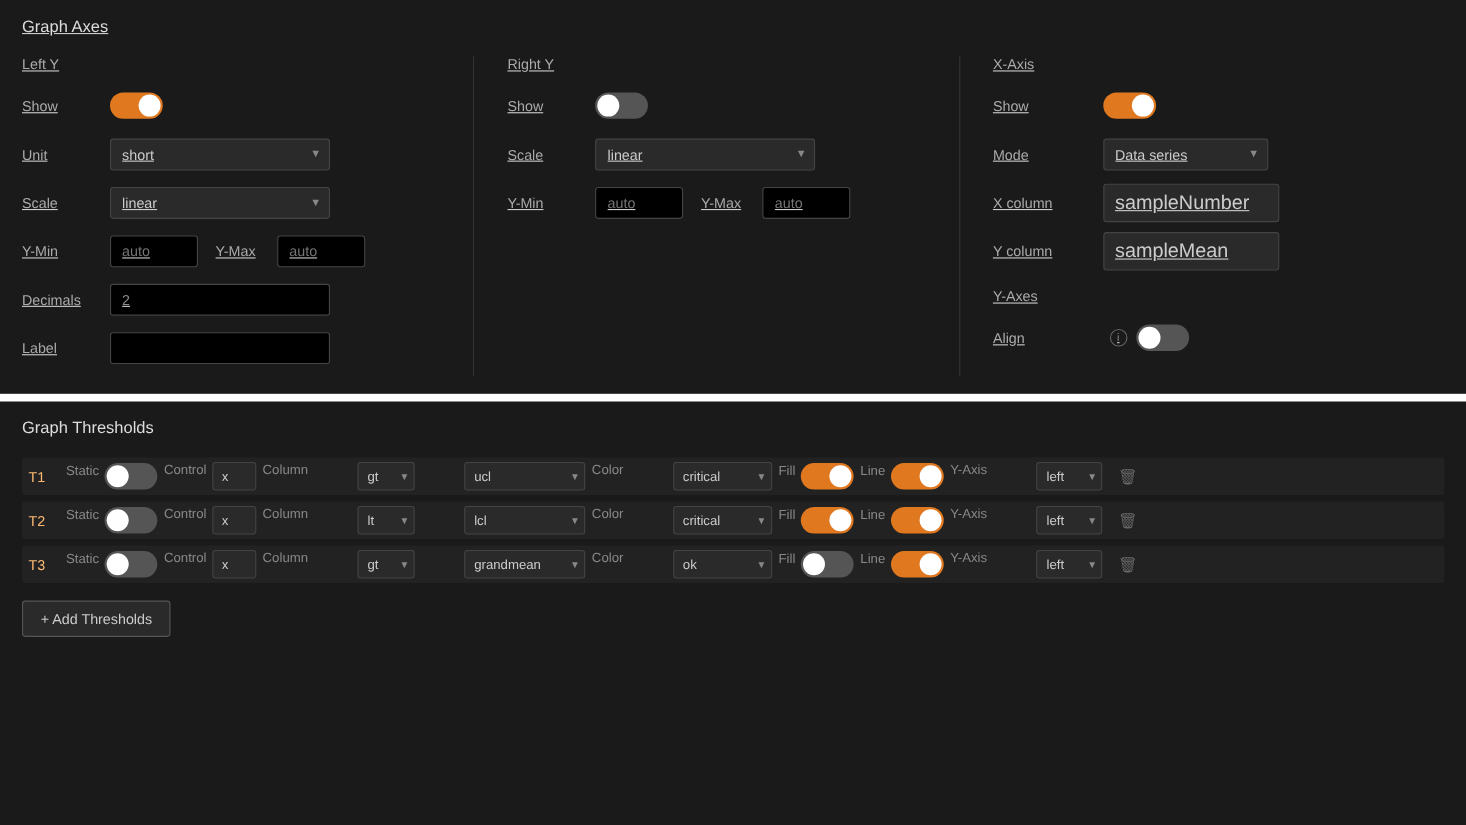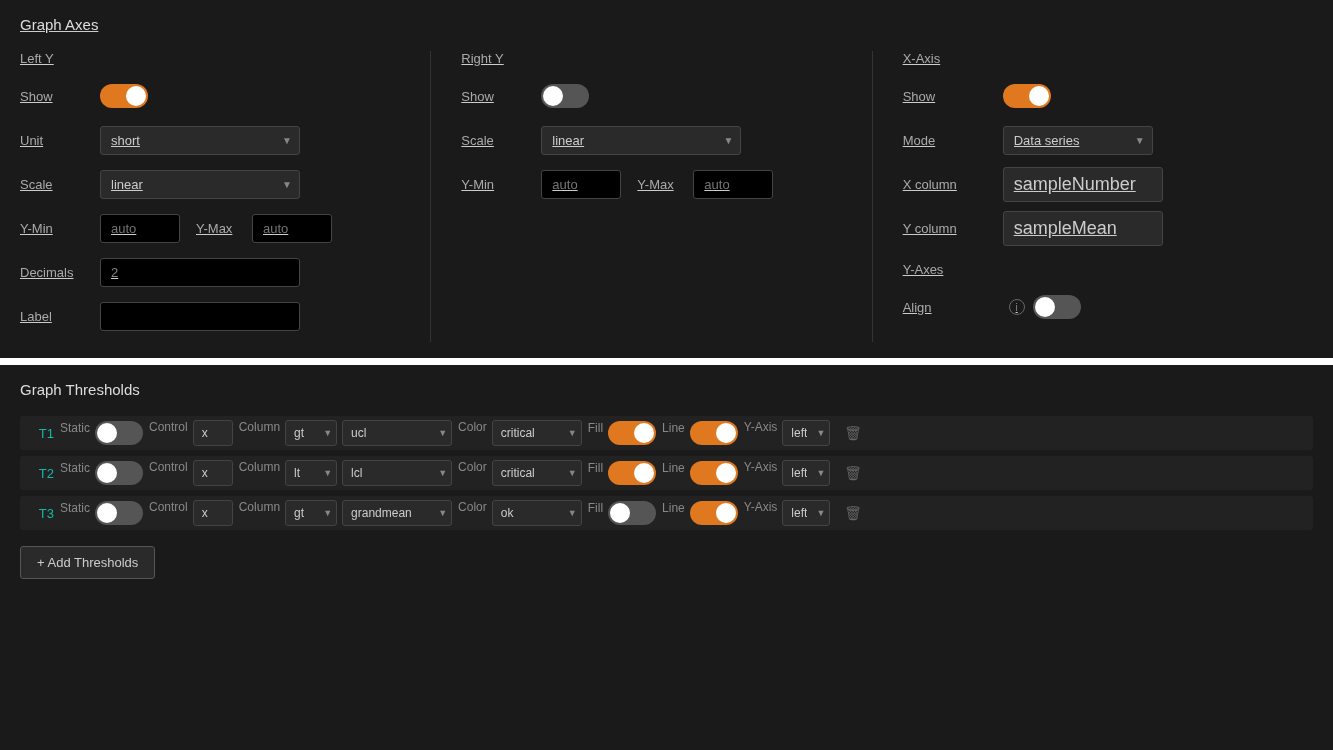--- a/index.html
+++ b/index.html
@@ -181,25 +181,24 @@
       display: flex;
       align-items: center;
       gap: 6px;
       margin-bottom: 6px;
       background: #222;
       padding: 4px 6px;
       border-radius: 3px;
     }
 
     .threshold-label {
-      color: #14b8a6;
+      color: #fdba74;
       width: 28px;
       font-size: 13px;
       flex-shrink: 0;
-      text-align: right;
     }
 
     .field-group {
       display: flex;
       align-items: flex-start;
       gap: 5px;
     }
 
     .group-label {
       color: #888;
@@ -226,20 +225,21 @@
       border-radius: 3px;
       cursor: pointer;
       font-size: 13px;
       margin-top: 10px;
     }
 
     .select-wrap-inline {
       position: relative;
       display: inline-flex;
       align-items: center;
+      margin-left: 40px;
     }
 
     .styled-select-inline {
       background: #2a2a2a;
       border: 1px solid #444;
       color: #ccc;
       padding: 5px 22px 5px 8px;
       border-radius: 3px;
       appearance: none;
       -webkit-appearance: none;
@@ -261,21 +261,21 @@
       color: #ccc;
       padding: 5px 8px;
       border-radius: 3px;
       font-size: 12px;
       width: 40px;
     }
 
     .color-select { width: 90px; }
     .op-select { width: 52px; }
     .col-select { width: 110px; }
-    .yaxis-select { width: 48px; }
+    .yaxis-select { width: 60px; }
   </style>
 </head>
 <body>
 
 <div class="section">
   <div class="section-title">Graph Axes</div>
 
   <div class="axes-grid">
 
     <div class="axis-panel">

